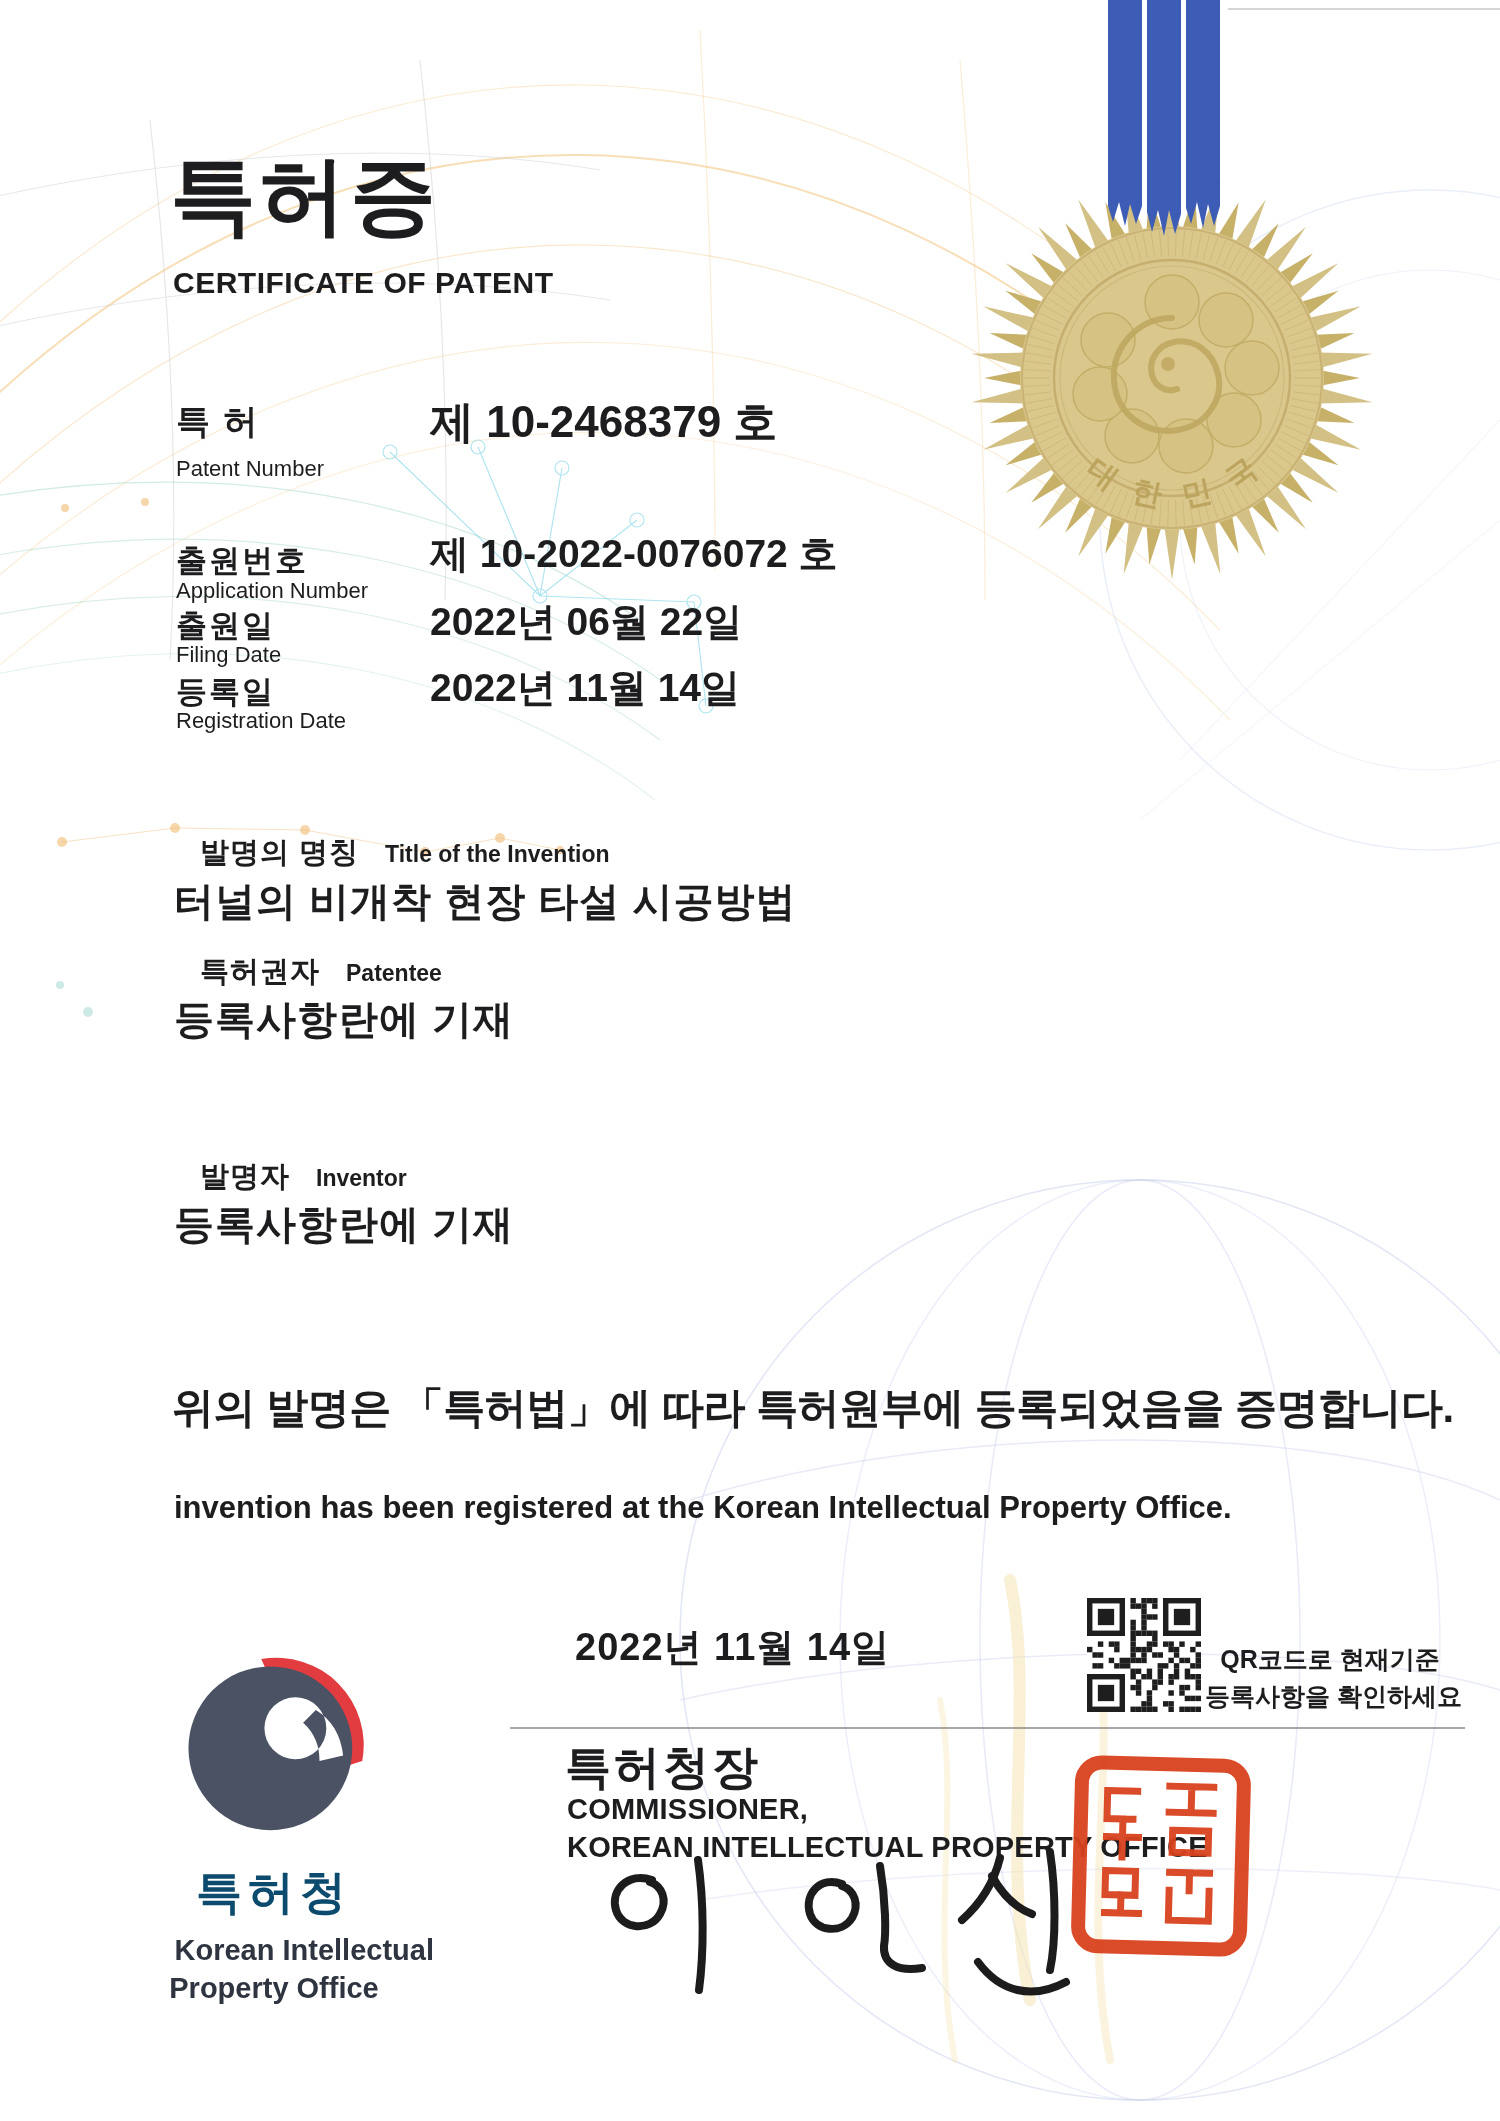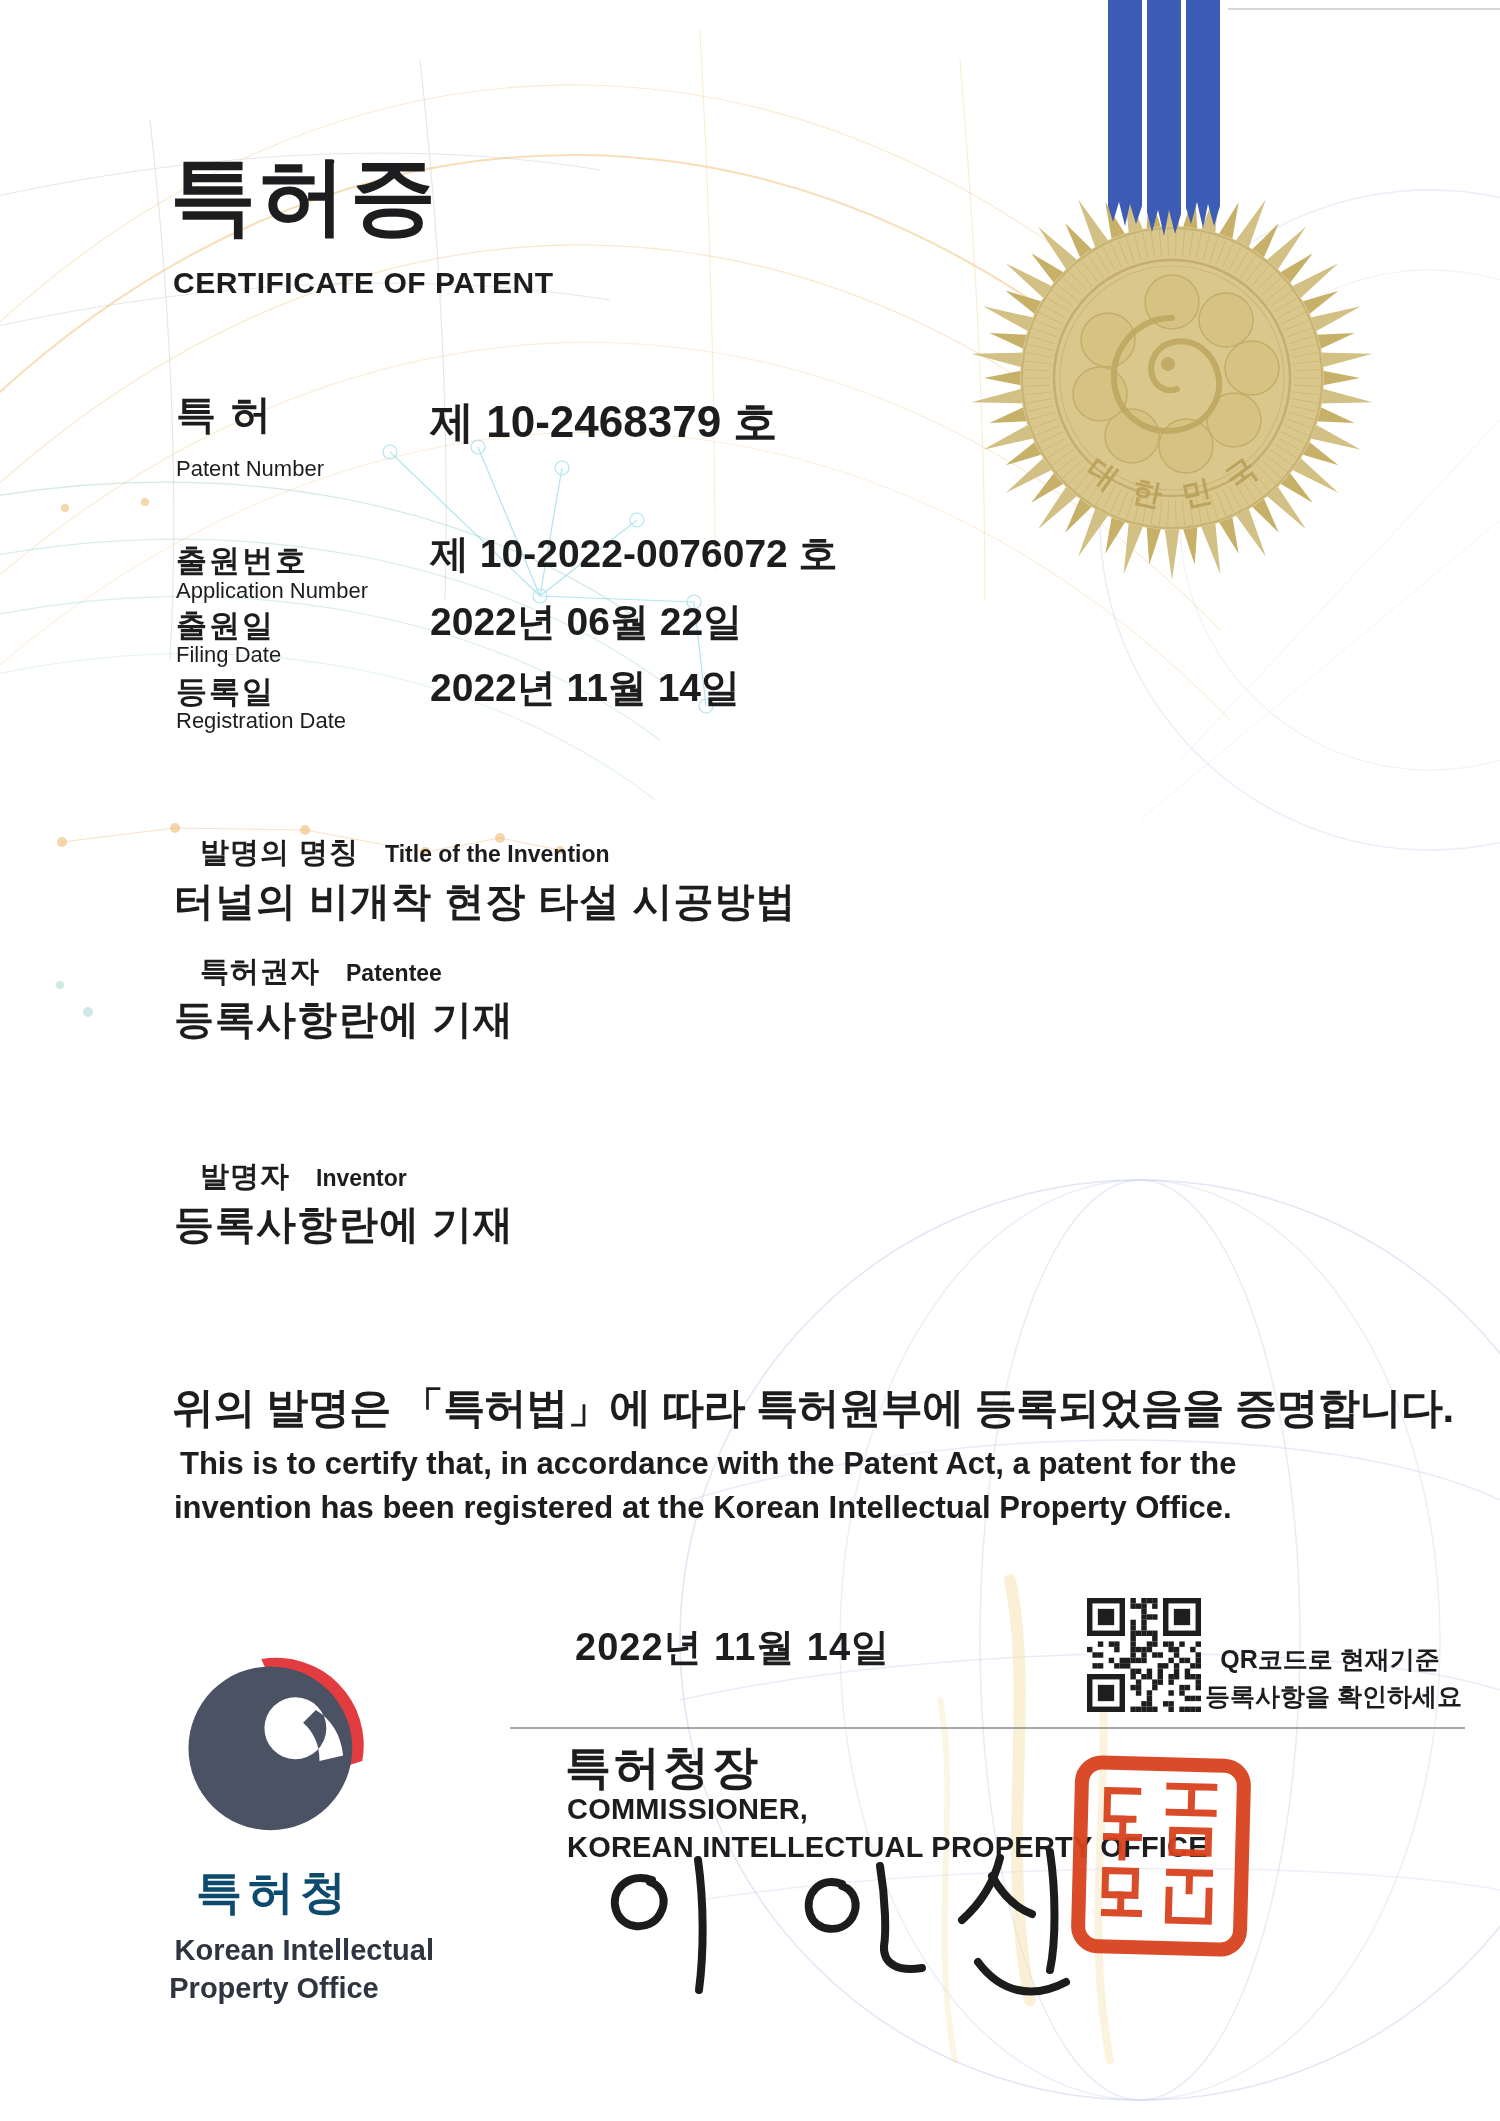--- a/index.html
+++ b/index.html
@@ -311,21 +311,21 @@
     <g fill="#3d5cb5">
       <polygon points="0,0 34,0 34,206 28,224 22,204 17,226 11,202 5,222 0,206"></polygon>
       <polygon points="39,0 73,0 73,214 67,234 61,210 56,236 50,210 44,232 39,212"></polygon>
       <polygon points="78,0 112,0 112,206 106,226 100,204 95,228 89,202 83,224 78,208"></polygon>
     </g>
   </svg>
 
   <div class="abs ko-big-title" style="left:170px;top:152px;">특허증</div>
   <div class="abs en-title" style="left:173px;top:266px;">CERTIFICATE OF PATENT</div>
 
-  <div class="abs f-label-ko" style="left:176px;top:394px;font-size:40px;">특 허</div>
+  <div class="abs f-label-ko" style="left:176px;top:404px;font-size:34px;">특 허</div>
   <div class="abs f-label-en" style="left:176px;top:458px;">Patent Number</div>
   <div class="abs f-value" style="left:430px;top:400px;font-size:44px;">제 10-2468379 호</div>
 
   <div class="abs f-label-ko" style="left:176px;top:545px;">출원번호</div>
   <div class="abs f-label-en" style="left:176px;top:580px;">Application Number</div>
   <div class="abs f-value" style="left:430px;top:534px;font-size:39px;">제 10-2022-0076072 호</div>
 
   <div class="abs f-label-ko" style="left:176px;top:610px;">출원일</div>
   <div class="abs f-label-en" style="left:176px;top:644px;">Filing Date</div>
   <div class="abs f-value" style="left:430px;top:602px;font-size:39px;">2022년 06월 22일</div>
@@ -343,21 +343,20 @@
     <span class="s-label-ko">특허권자</span><span class="s-label-en">Patentee</span>
   </div>
   <div class="abs s-value" style="left:174px;top:992px;">등록사항란에 기재</div>
 
   <div class="abs" style="left:176px;top:1157px;">
     <span class="s-label-ko">발명자</span><span class="s-label-en">Inventor</span>
   </div>
   <div class="abs s-value" style="left:174px;top:1197px;">등록사항란에 기재</div>
 
   <div class="abs stmt-ko" style="left:172px;top:1380px;">위의 발명은 「특허법」에 따라 특허원부에 등록되었음을 증명합니다.</div>
-  <div class="abs stmt-en" style="left:180px;top:1446px;">This is to certify that, in accordance with the Patent Act, a patent for the</div>
   <div class="abs stmt-en" style="left:174px;top:1490px;">invention has been registered at the Korean Intellectual Property Office.</div>
 
   <div class="abs date-line" style="left:575px;top:1622px;">2022년 11월 14일</div>
 
   <svg class="abs" style="left:1087px;top:1598px;" width="114" height="114" viewBox="0 0 105 105">
     <rect width="105" height="105" fill="#ffffff"></rect>
     <g fill="#1e1e1e">
       <rect x="0" y="0" width="35" height="35"></rect>
         <rect x="70" y="0" width="35" height="35"></rect>
         <rect x="0" y="70" width="35" height="35"></rect>

